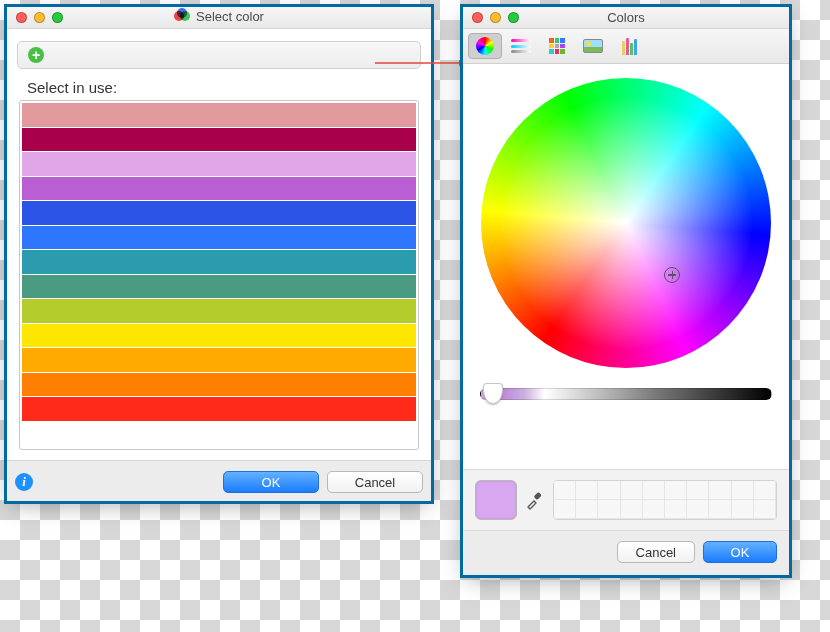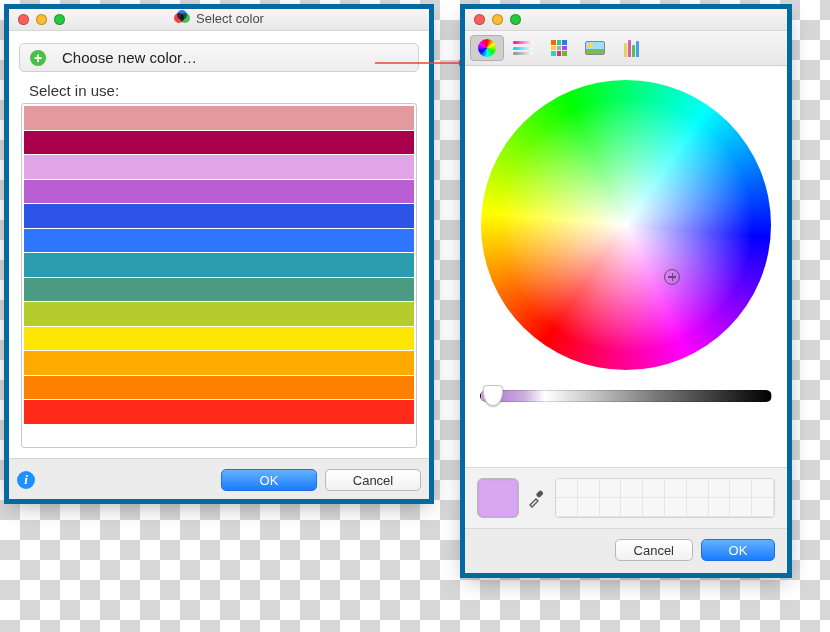--- a/index.html
+++ b/index.html
@@ -20,21 +20,21 @@
     background-size: 40px 40px;
     background-position: 0 0, 20px 20px;
     background-color: #ffffff;
     overflow: hidden;
   }
 
   
   .window {
     position: absolute;
     background: #ececec;
-    border: 5px solid #0369a1;
+    border: 3px solid #0369a1;
     box-shadow: 0 6px 22px -6px rgba(0,0,0,0.35);
     display: flex;
     flex-direction: column;
   }
   .titlebar {
     height: 22px;
     display: flex;
     align-items: center;
     border-bottom: 1px solid #d6d6d6;
     background: linear-gradient(#f6f6f6, #e8e8e8);
@@ -322,21 +322,20 @@
             <span class="b"></span>
         </span>
         <span>Select color</span>
       </span>
     </div>
   </div>
 
   <div class="body">
     <div class="choose-row">
       <span class="plus-icon">+</span>
-      <span>Choose new color…</span>
     </div>
 
     <div class="inuse-label">Select in use:</div>
 
     <div class="swatch-list" id="swatch-list">
         <div class="swatch-row" style="background: rgb(226, 154, 158);"></div>
         <div class="swatch-row" style="background: rgb(169, 0, 75);"></div>
         <div class="swatch-row" style="background: rgb(224, 166, 232);"></div>
         <div class="swatch-row" style="background: rgb(186, 94, 212);"></div>
         <div class="swatch-row" style="background: rgb(44, 85, 232);"></div>
@@ -364,20 +363,23 @@
   <polygon class="arrow-head" points="84,0 92,3 84,6"></polygon>
 </svg>
 
 <div id="colors-window" class="window">
   <div class="titlebar">
     <div class="traffic-lights">
       <span class="traffic-light tl-close"></span>
       <span class="traffic-light tl-min"></span>
       <span class="traffic-light tl-zoom"></span>
     </div>
+    <div class="title">
+      <span>Colors</span>
+    </div>
   </div>
 
   <div class="toolbar">
     <div class="tool selected">
         <span class="ico-wheel"></span>
       </div>
     <div class="tool">
         <span class="ico-slider">
           <span class="a"></span>
           <span class="b"></span>

